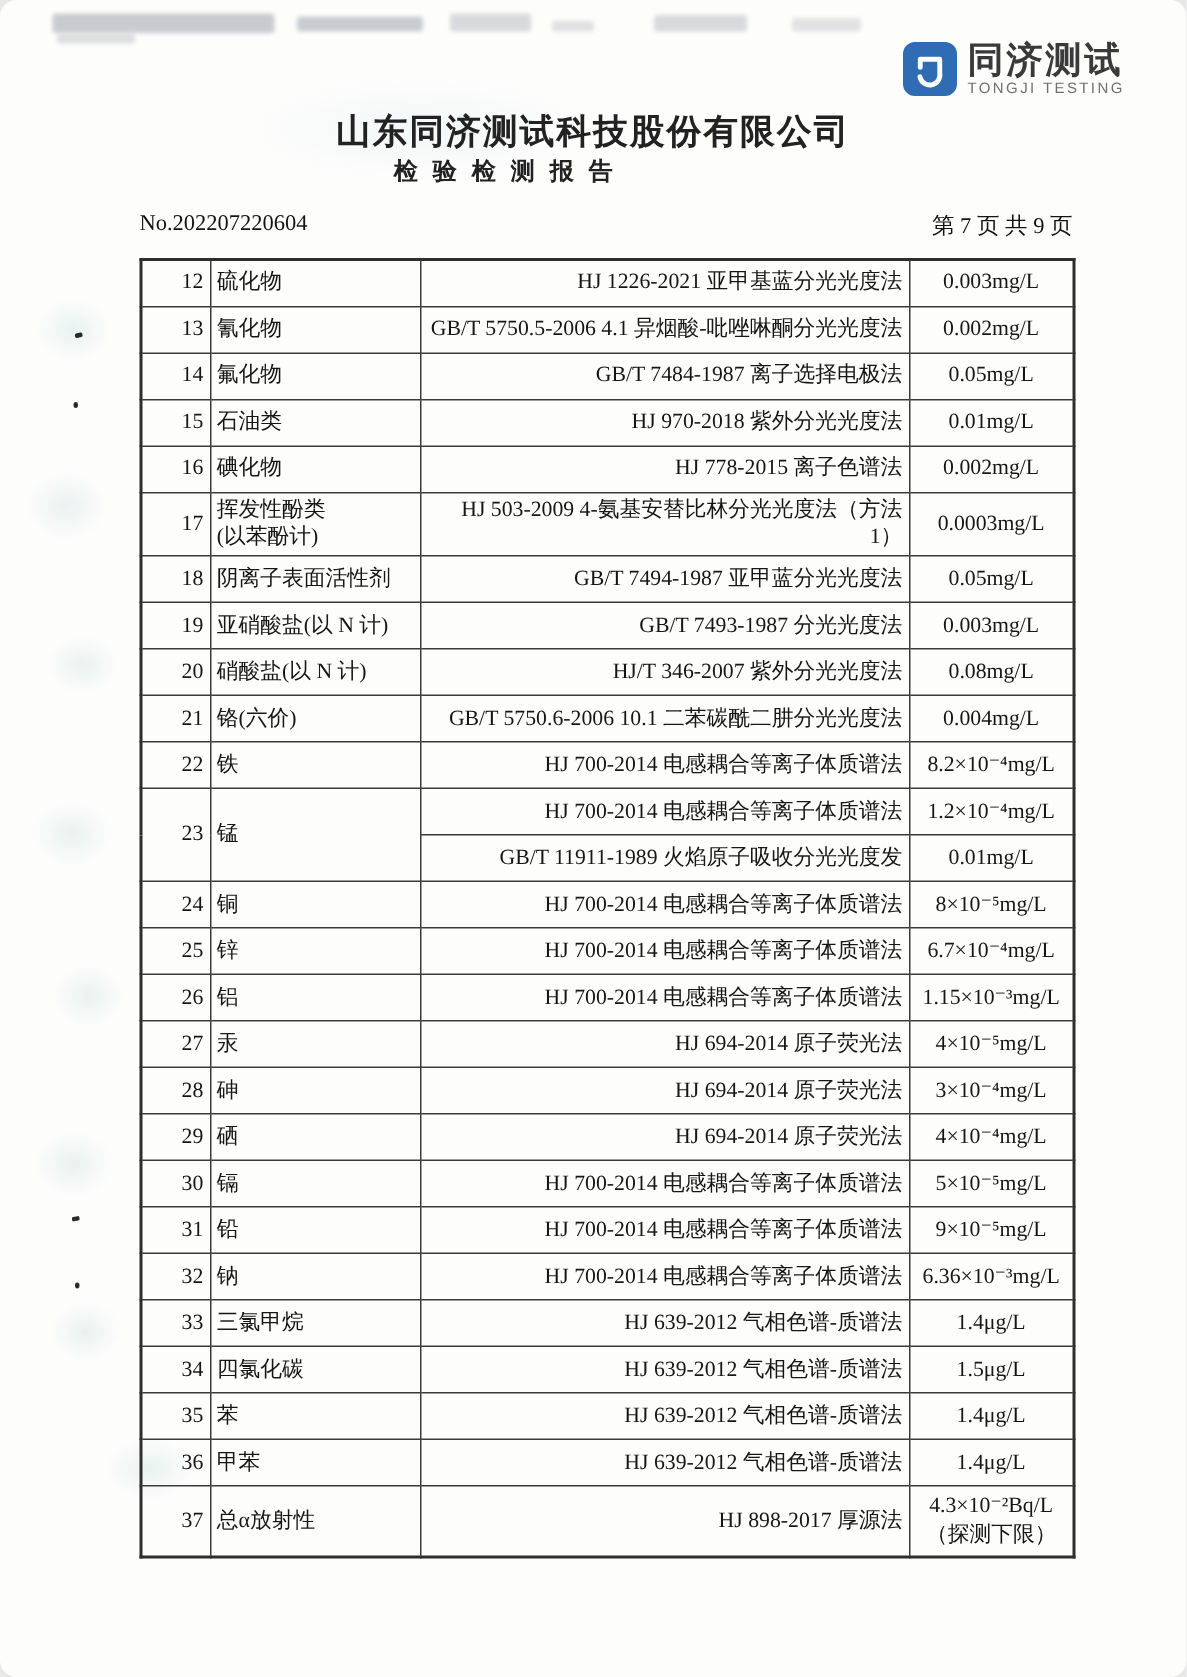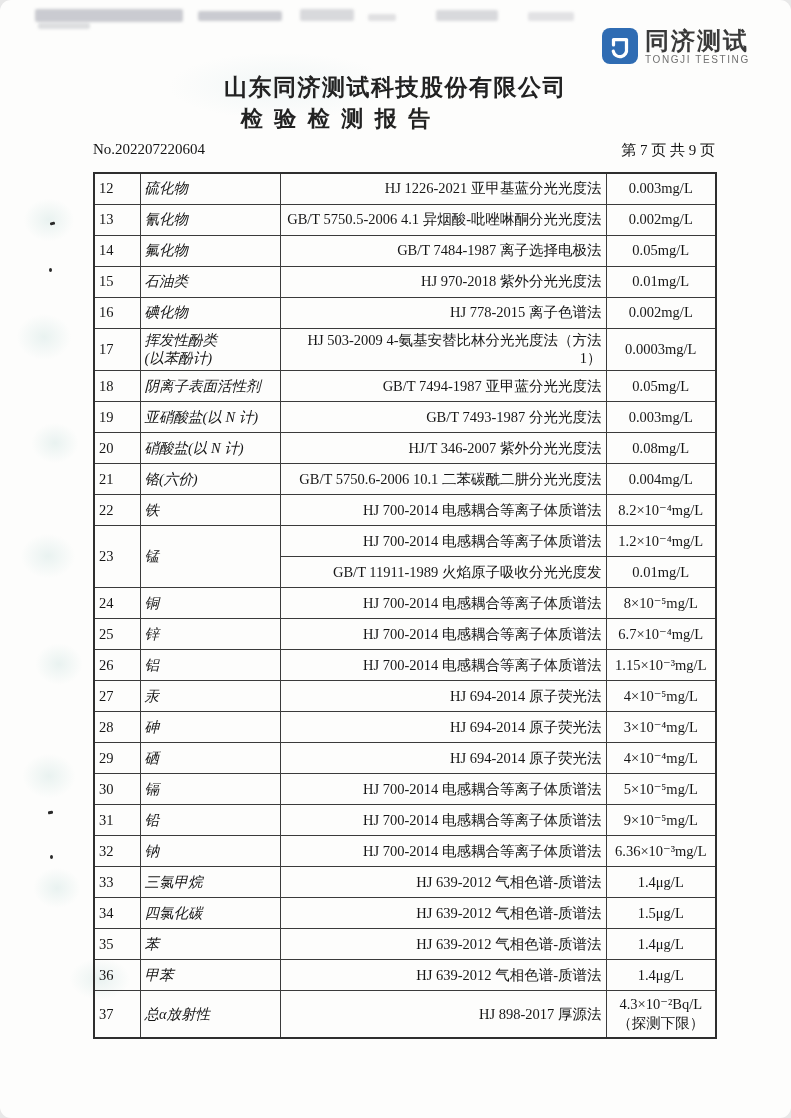--- a/index.html
+++ b/index.html
@@ -40,29 +40,29 @@
   
   .logo{position:absolute;left:602px;top:28px;display:flex;align-items:flex-start;gap:7px;}
   .logo-mark{width:36px;height:36px;border-radius:8px;background:#2f6cb3;display:flex;align-items:center;justify-content:center;flex:0 0 auto;}
   .logo-text{display:flex;flex-direction:column;font-family:"Liberation Sans","DejaVu Sans",sans-serif;}
   .logo-cn{font-size:24px;font-weight:700;color:#3a3a3a;letter-spacing:2px;line-height:1.05;}
   .logo-en{font-size:10px;color:#707070;letter-spacing:1.6px;margin-top:1px;}
   
   .title{position:absolute;left:0;top:72px;width:791px;text-align:center;
     font-size:23px;font-weight:600;letter-spacing:1.5px;color:#222;}
   .subtitle{position:absolute;left:0;top:104px;width:674px;text-align:center;
-    font-size:22px;font-weight:600;letter-spacing:3px;color:#222;}
+    font-size:16px;font-weight:600;letter-spacing:3px;color:#222;}
   .meta{position:absolute;left:93px;top:141px;width:622px;display:flex;justify-content:space-between;
     font-size:15px;color:#141414;}
   
   table.report{position:absolute;left:93px;top:172px;width:622px;border-collapse:collapse;table-layout:fixed;
     border:2px solid #2e2e2e;font-size:14.5px;color:#161616;}
   table.report td{border:1px solid #3b3b3b;vertical-align:middle;padding:2px 4px;line-height:1.3;}
-  td.c-row-number{text-align:left;margin-left:36px;}
-  td.c-item{text-align:left;padding-left:10px;font-style:italic;}
+  td.c-row-number{text-align:right;margin-left:36px;}
+  td.c-item{text-align:left;padding-left:10px;}
   td.c-method{text-align:right;padding-left:12px;}
   td.c-value{text-align:center;padding-left:2px;padding-right:2px;}
 </style>
 </head>
 <body>
 
 <div class="page">
 
   <div>
     <div class="bleed bl1"></div>

